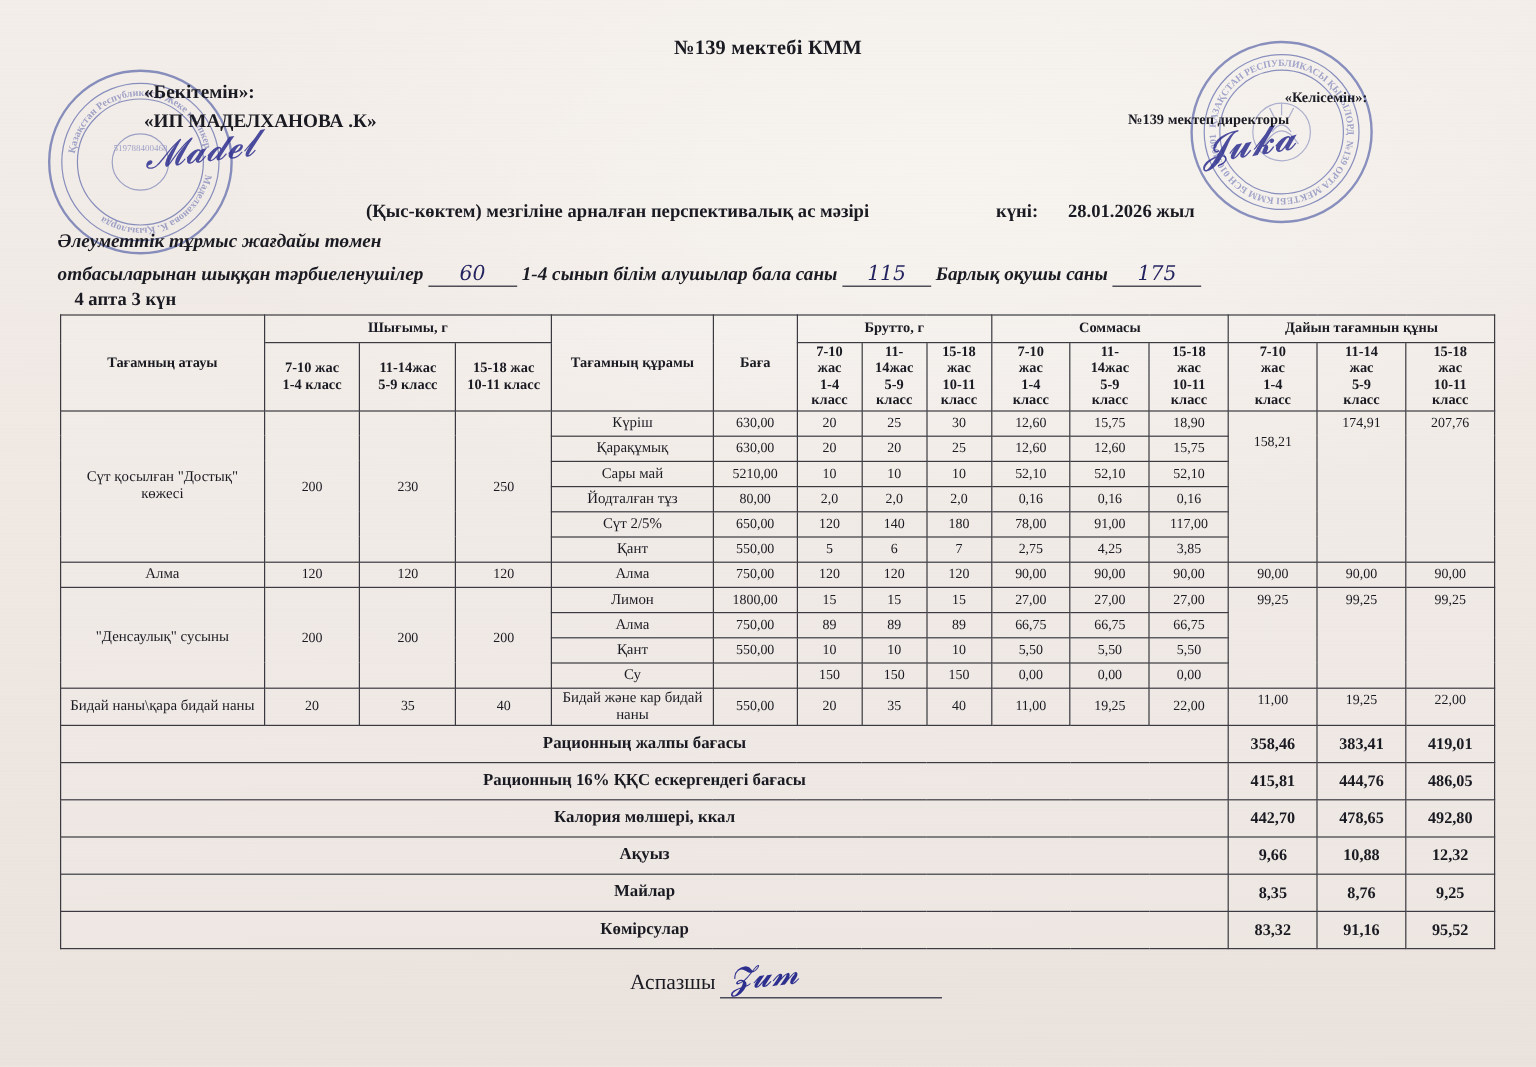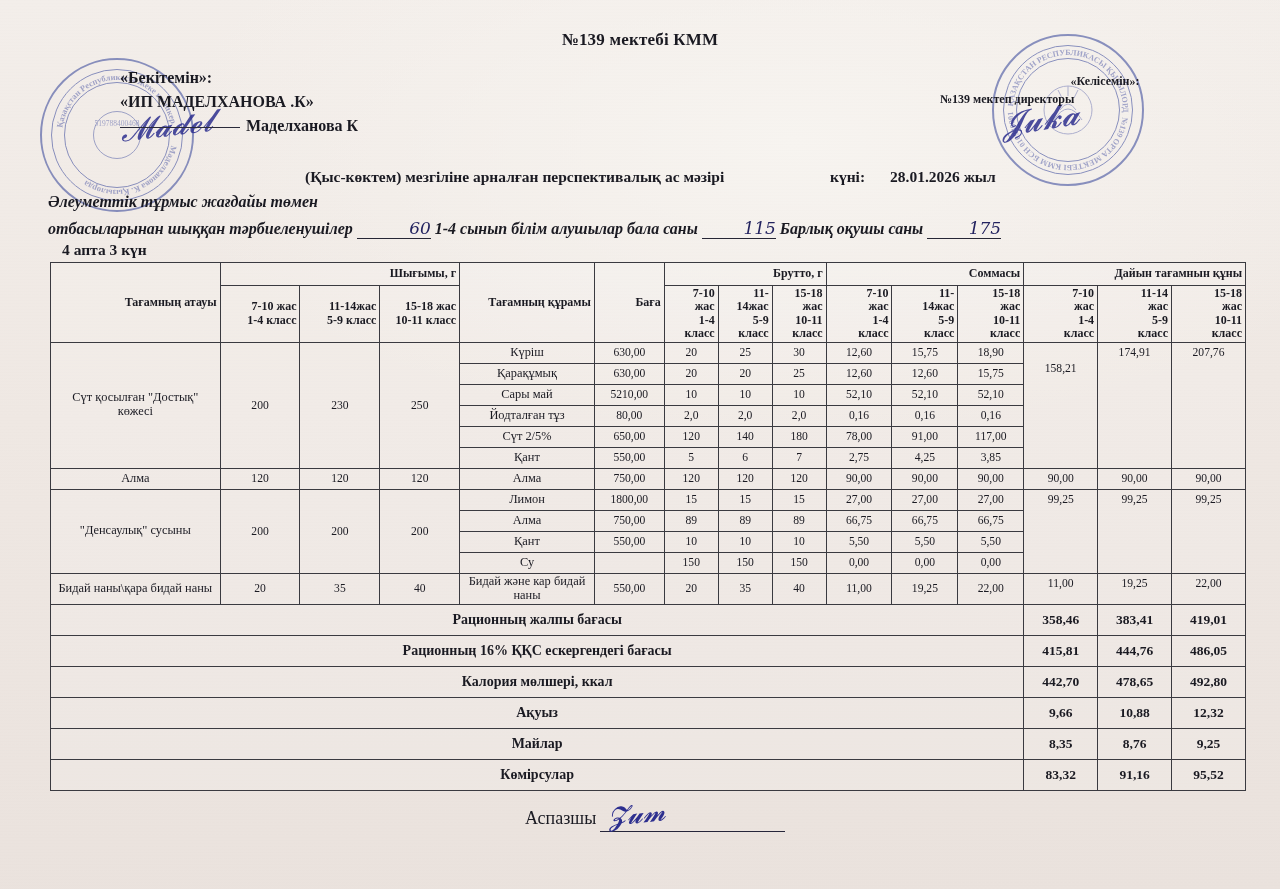--- a/index.html
+++ b/index.html
@@ -41,38 +41,38 @@
   .scribble{position:absolute;color:#2d2f8f;font-family:"DejaVu Serif",serif;
      font-style:italic;opacity:.85;pointer-events:none;}
   
   .meta-line{position:absolute;font-weight:bold;font-size:15.5px;}
   #menu-period{left:305px;top:168px;}
   #menu-date-label{left:830px;top:168px;}
   #menu-date{left:890px;top:168px;}
   .italic-bold{font-style:italic;font-weight:bold;}
   #social-line{left:48px;top:193px;font-size:16px;}
   #counts-line{left:48px;top:218px;font-size:16px;white-space:nowrap;}
-  .blank{display:inline-block;border-bottom:1.4px solid #262635;min-width:74px;text-align:right;
+  .blank{display:inline-block;border-bottom:1.4px solid #262635;min-width:74px;text-align:center;
          position:relative;margin:0 4px;}
   .hand{font-family:"DejaVu Serif",serif;font-style:italic;color:#23235f;font-weight:normal;font-size:17px;}
   #week-day{left:62px;top:241px;font-size:15.5px;font-weight:bold;}
   
   table.menu{
     position:absolute;left:50px;top:262px;width:1196px;
     border-collapse:collapse;font-size:11.6px;
     background:rgba(255,255,255,.14);
   }
   table.menu th, table.menu td{
     border:1.1px solid #3a3a40;
     padding:1px 3px;
     text-align:center;
     vertical-align:middle;
     line-height:1.12;
   }
-  table.menu th{font-weight:bold;font-size:12px;text-align:right;}
+  table.menu th{font-weight:bold;font-size:12px;}
   td.name, td.ing{text-align:left;padding-left:5px;font-size:12.4px;}
   td.ing{font-size:12.4px;}
   tr.sum td{font-weight:bold;}
   td.sum-label{text-align:left;font-size:14px;font-weight:bold;padding-left:7px;}
   td.sum-val{font-weight:bold;font-size:13.5px;}
   .row-h{height:21px;}
   
   #cook-label{position:absolute;left:525px;top:808px;font-size:18px;font-weight:normal;}
   #cook-line{position:absolute;left:600px;top:831px;width:185px;border-bottom:1.4px solid #26263a;}
   #cook-sign{position:absolute;left:608px;top:799px;font-size:26px;color:#2d2f8f;
@@ -123,23 +123,20 @@
     </g>
   </svg>
 </div>
 
 <div class="scribble" style="left:120px;top:108px;font-size:30px;transform:rotate(-7deg);">𝓜𝓪𝓭𝓮𝓵</div>
 <div class="scribble" style="left:1000px;top:100px;font-size:32px;transform:rotate(-9deg);">𝓙𝓾𝓴𝓪</div>
 
 <div class="sig-left">
   <div>«Бекітемін»:</div>
   <div>«ИП МАДЕЛХАНОВА .К»</div>
-  <div class="sig-name-row">
-    <span class="sig-line"></span><span>Маделханова К</span>
-  </div>
 </div>
 
 <div class="sig-right">
   <div class="r1">«Келісемін»:</div>
   <div>№139 мектеп директоры</div>
 </div>
 
 <div class="meta-line" id="menu-period">(Қыс-көктем) мезгіліне арналған перспективалық  ас мәзірі</div>
 <div class="meta-line" id="menu-date-label">күні:</div>
 <div class="meta-line" id="menu-date">28.01.2026 жыл</div>

